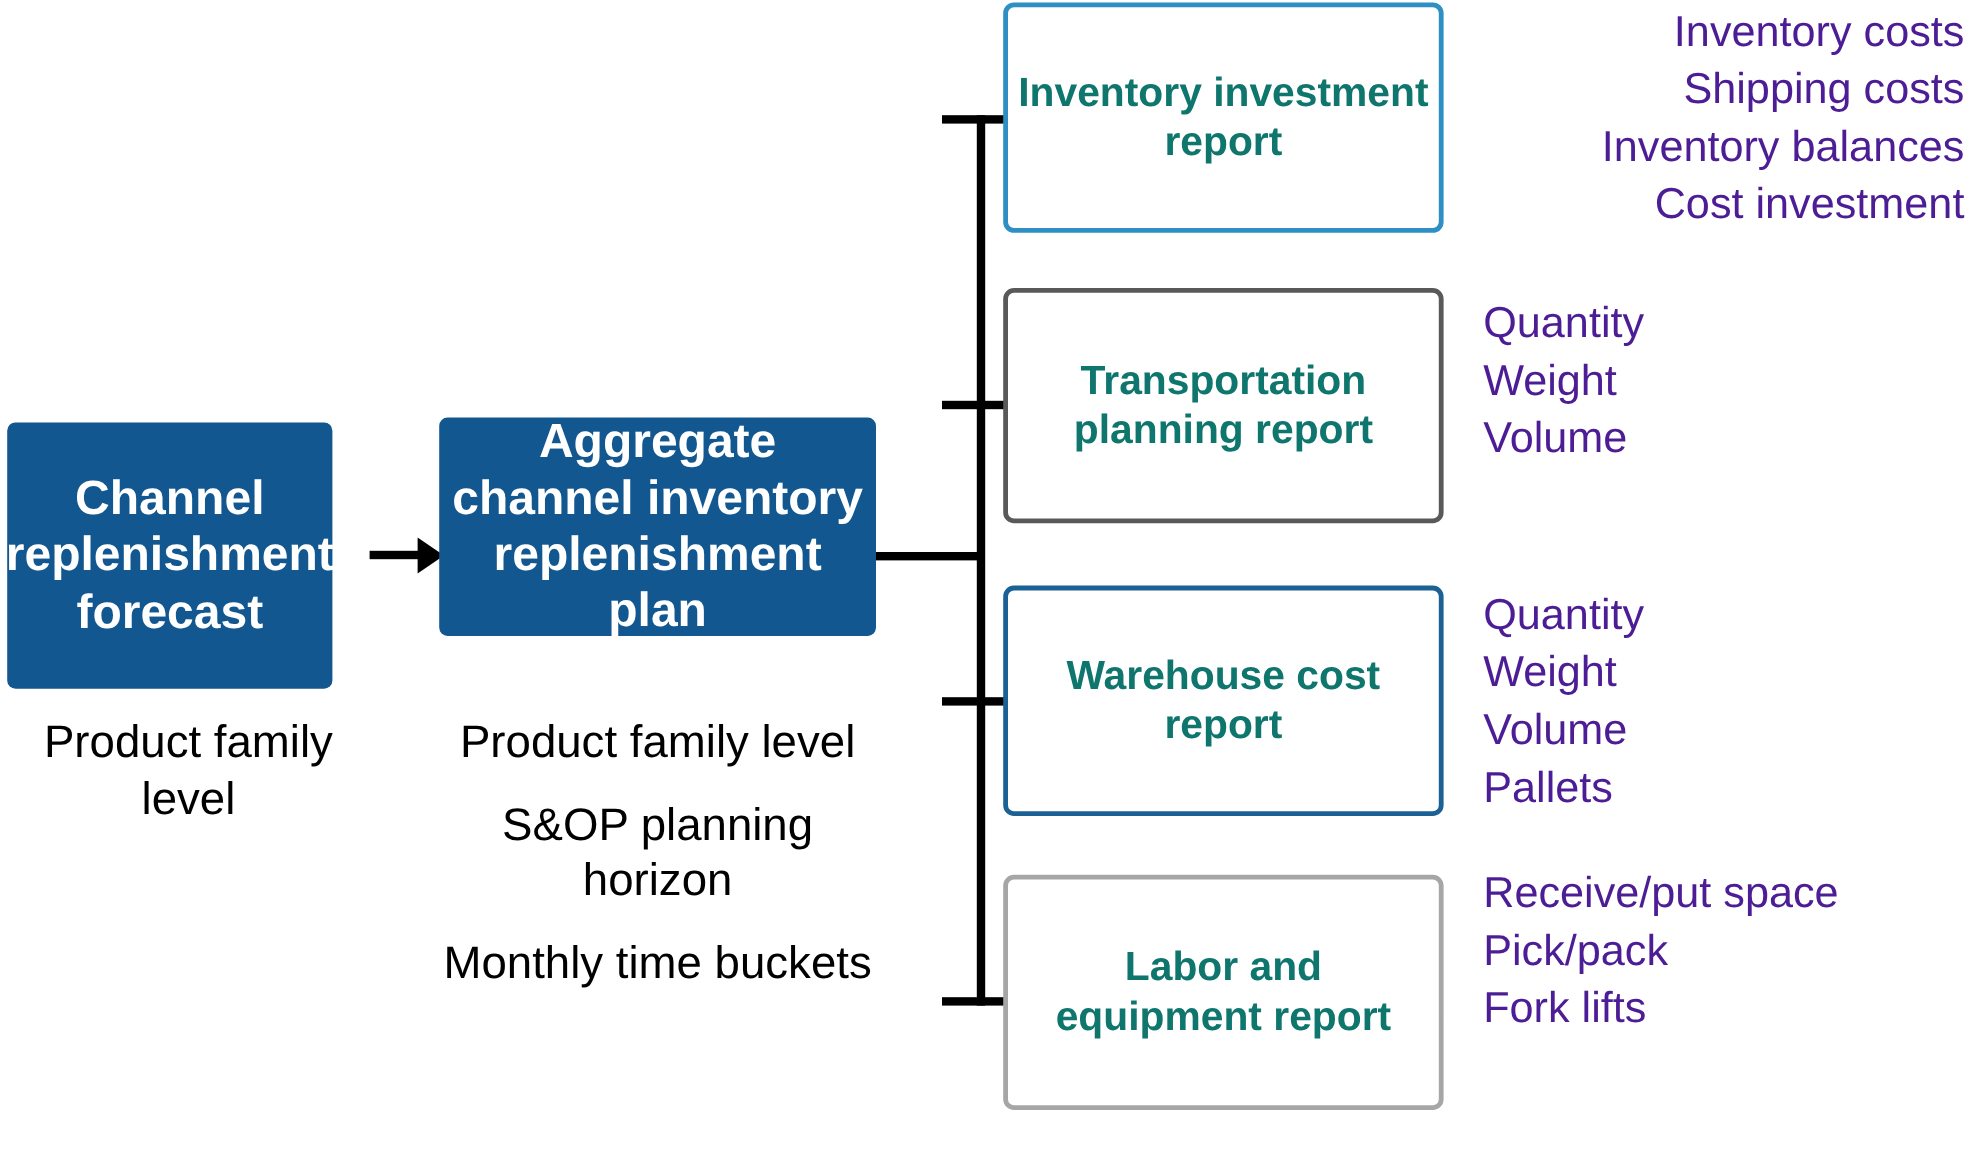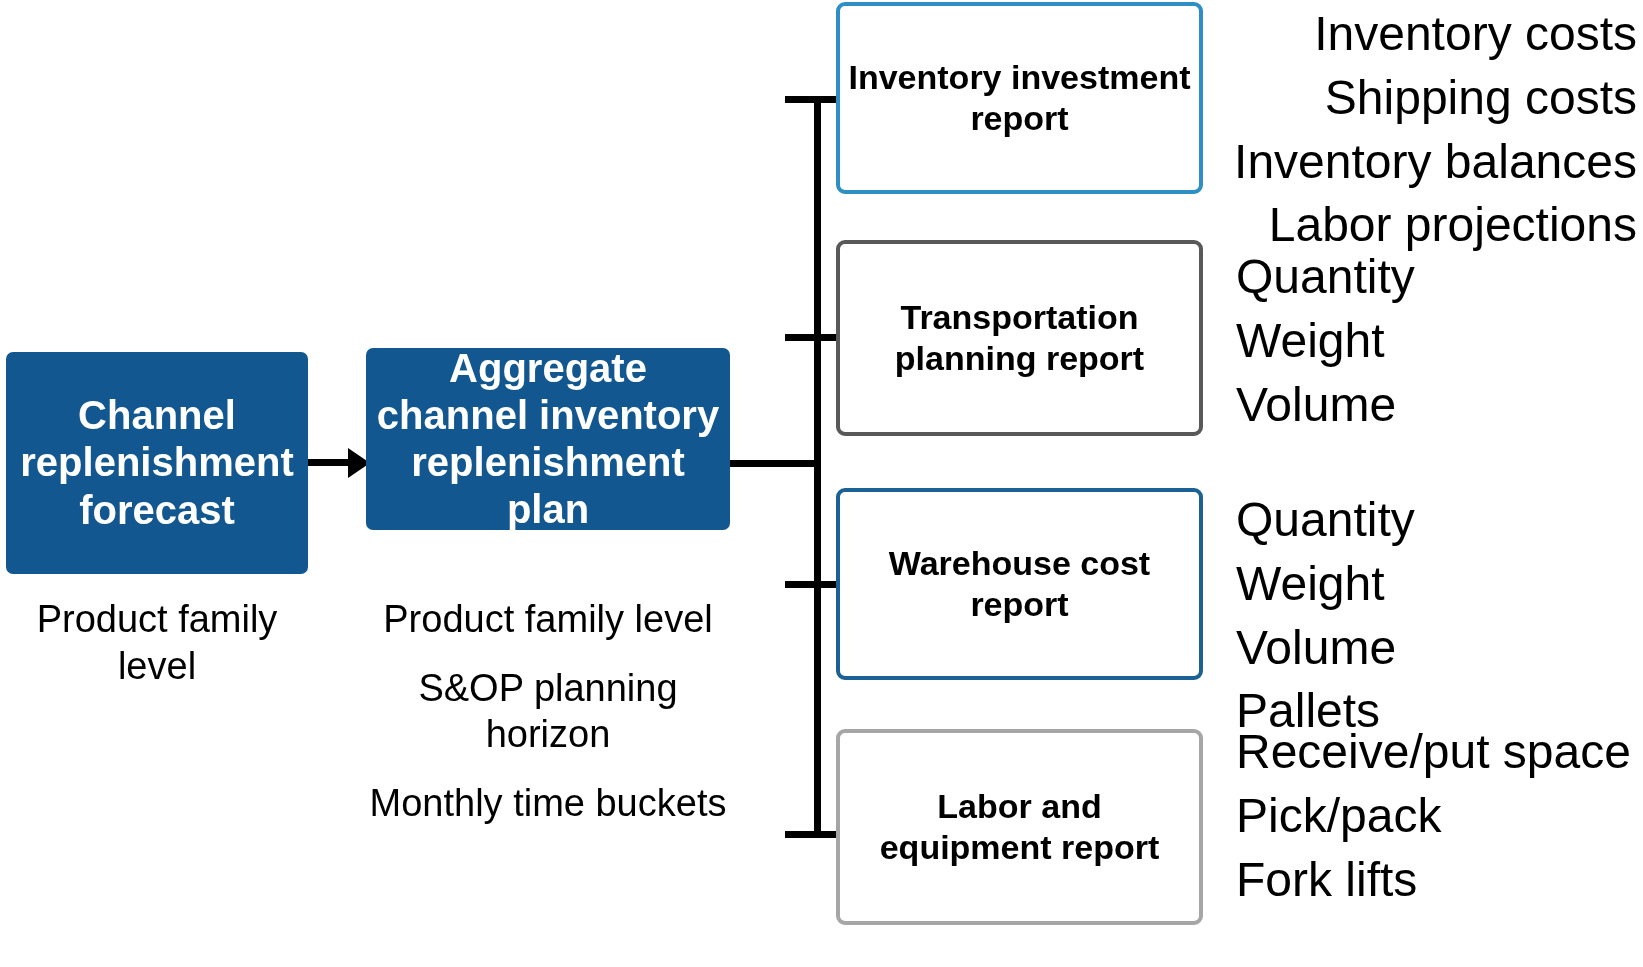--- a/index.html
+++ b/index.html
@@ -29,21 +29,21 @@
     display: flex;
     align-items: center;
     justify-content: center;
     text-align: center;
     line-height: 1.18;
     box-sizing: border-box;
   }
   #box-forecast {
     left: 6px;
     top: 352px;
-    width: 302px;
+    width: 271px;
     height: 222px;
     font-size: 40px;
     padding: 0 8px;
   }
   #box-plan {
     left: 366px;
     top: 348px;
     width: 364px;
     height: 182px;
     font-size: 40px;
@@ -81,34 +81,34 @@
     border-width: 4px;
     border-radius: 9px;
     box-sizing: border-box;
     display: flex;
     align-items: center;
     justify-content: center;
     text-align: center;
     font-weight: bold;
     font-size: 34px;
     line-height: 1.2;
-    color: #000000;
+    color: #0f766e;
     padding: 0 8px;
   }
   #report-inventory    { top: 2px;   height: 192px; border-color: #2E8FC4; }
   #report-transport    { top: 240px; height: 196px; border-color: #595959; }
   #report-warehouse    { top: 488px; height: 192px; border-color: #1C6194; }
   #report-labor        { top: 729px; height: 196px; border-color: #A6A6A6; }
 
   
   .attr-list {
     position: absolute;
-    font-size: 48px;
+    font-size: 36px;
     line-height: 1.33;
-    color: #000000;
+    color: #4c1d95;
     white-space: nowrap;
   }
   .attr-list .attr-item { display: block; }
   #attrs-inventory { right: 6px;   top: 2px;   text-align: right; }
   #attrs-transport { left: 1236px; top: 245px; text-align: left;  }
   #attrs-warehouse { left: 1236px; top: 488px; text-align: left;  }
   #attrs-labor     { left: 1236px; top: 720px; text-align: left;  }
 
   
   .conn {
@@ -205,21 +205,21 @@
   </div>
 
   <div class="report-box" id="report-labor">
     <span>Labor and equipment report</span>
   </div>
 
   <div class="attr-list" id="attrs-inventory">
     <span class="attr-item">Inventory costs</span>
     <span class="attr-item">Shipping costs</span>
     <span class="attr-item">Inventory balances</span>
-    <span class="attr-item">Labor projections</span>
+    <span class="attr-item">Cost investment</span>
   </div>
 
   <div class="attr-list" id="attrs-transport">
     <span class="attr-item">Quantity</span>
     <span class="attr-item">Weight</span>
     <span class="attr-item">Volume</span>
   </div>
 
   <div class="attr-list" id="attrs-warehouse">
     <span class="attr-item">Quantity</span>

